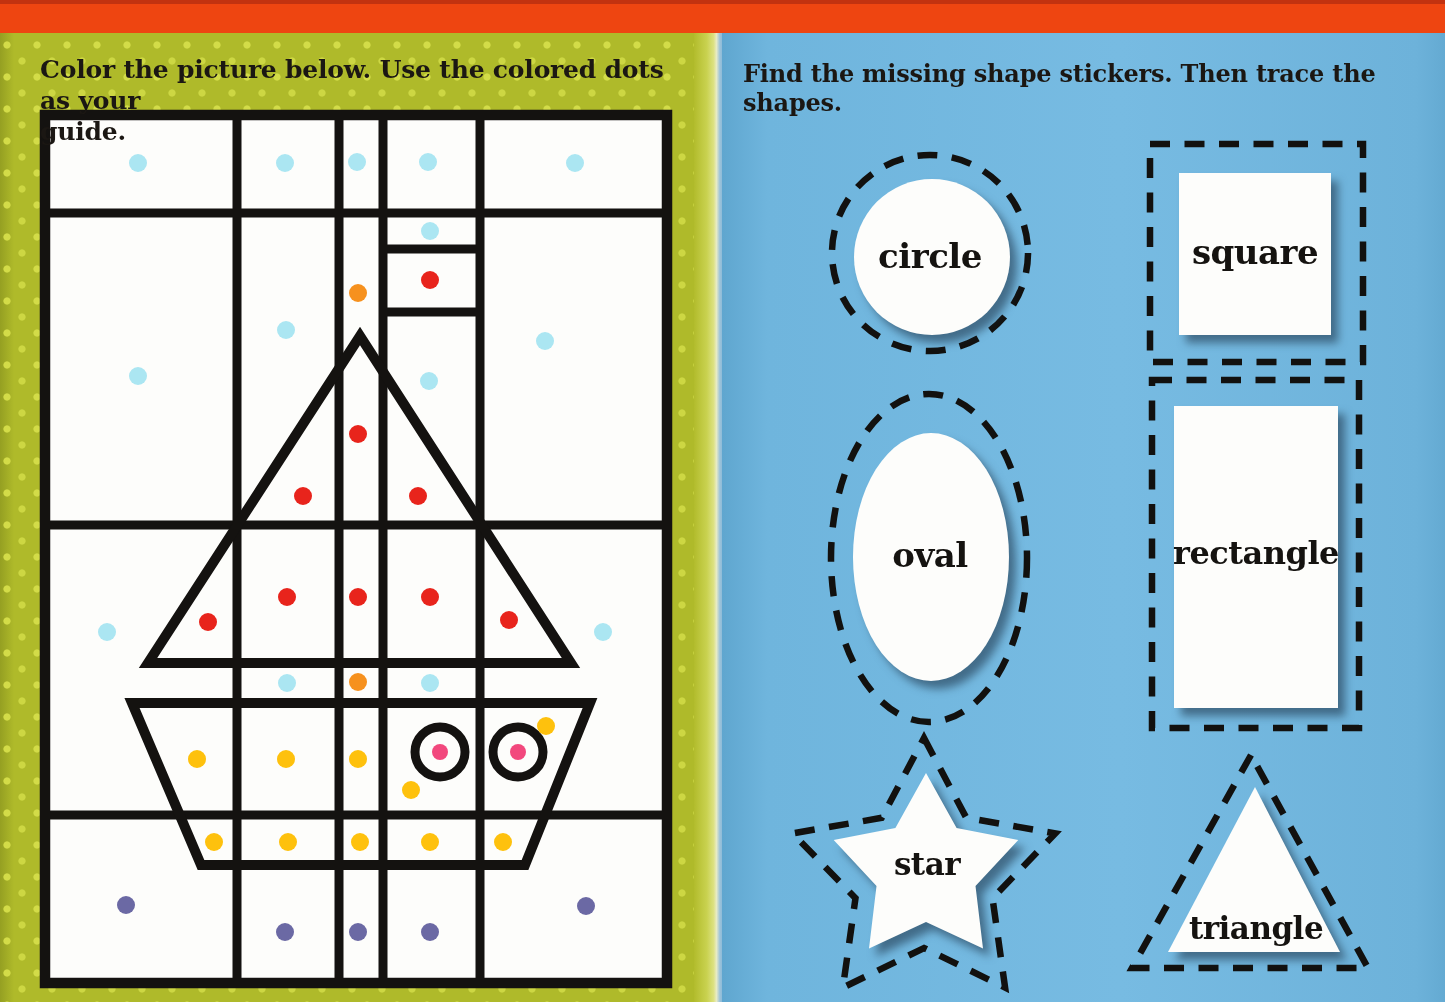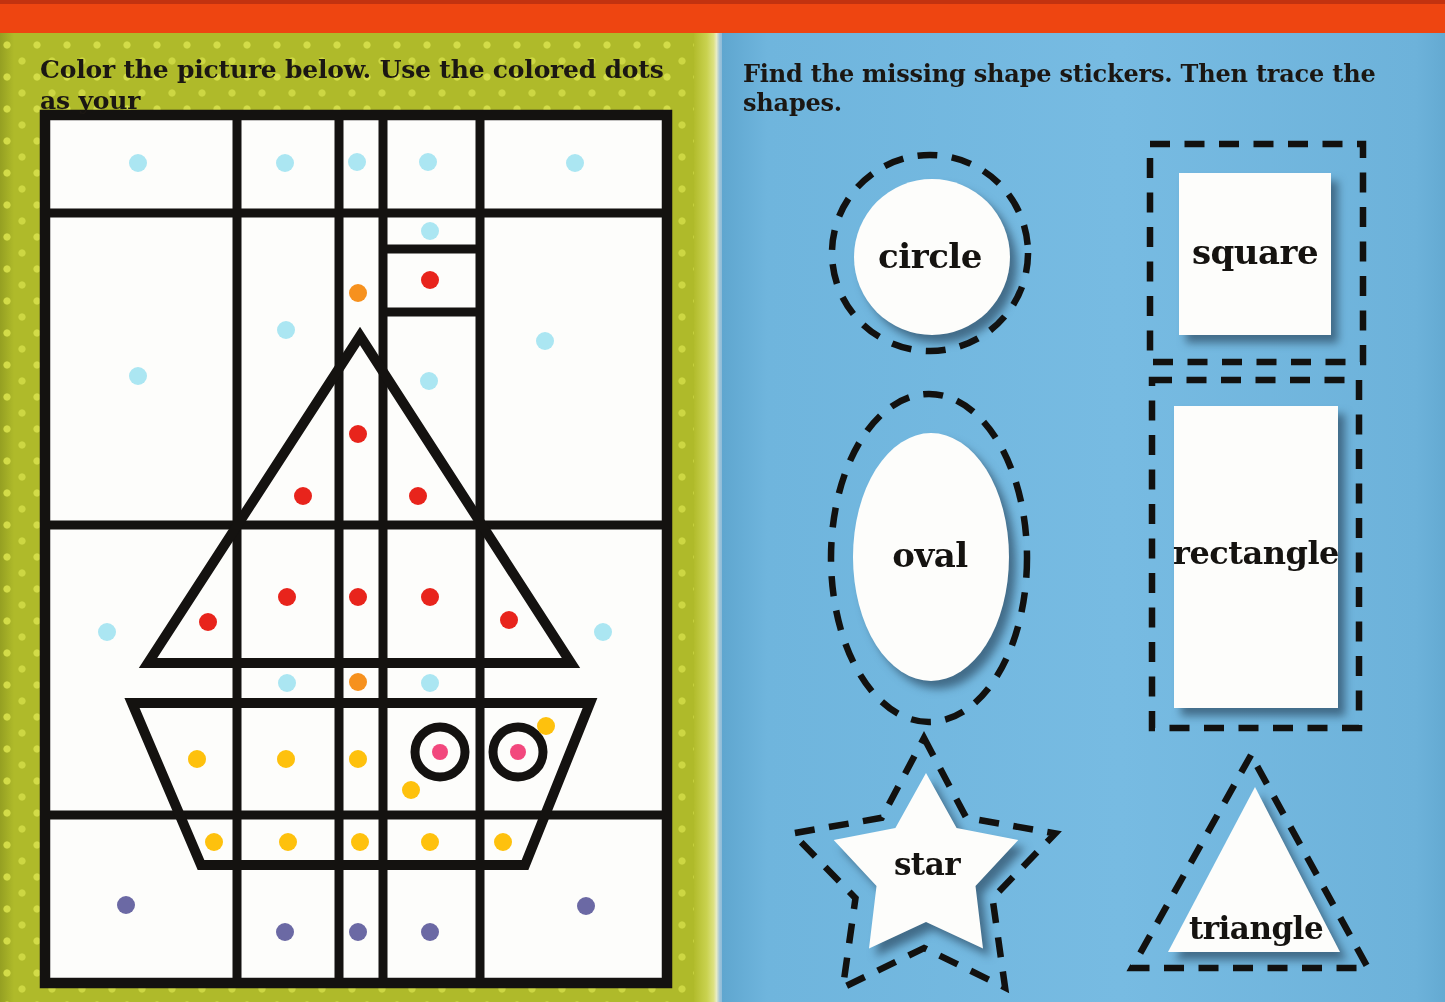--- a/index.html
+++ b/index.html
@@ -63,20 +63,21 @@
 
 <div class="canvas">
 
   <div class="page-left"></div>
   <div class="spine"></div>
   <div class="page-right"></div>
   <div class="top-band"></div>
 
   <div class="header header-left">
     <span>Color the picture below. Use the colored dots as your</span>
+    <span>guide.</span>
   </div>
   <div class="header header-right">Find the missing shape stickers. Then trace the shapes.</div>
 
   <svg class="art" width="1445" height="1002" viewBox="0 0 1445 1002">
 
     <g>
 
       <rect class="ink frame" x="45" y="115" width="622" height="868"></rect>
 
       <g class="ink grid">

